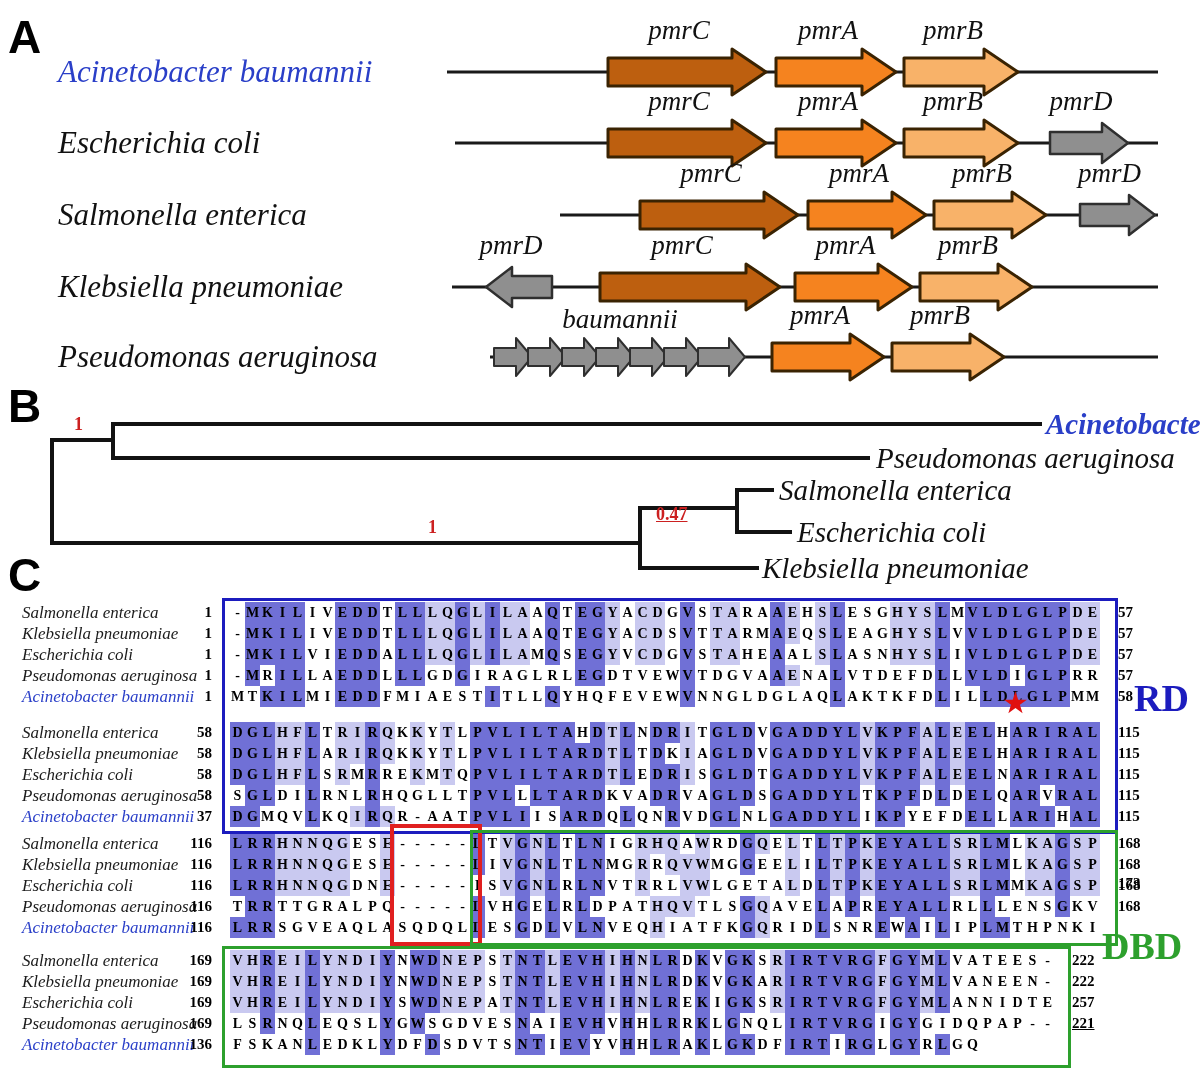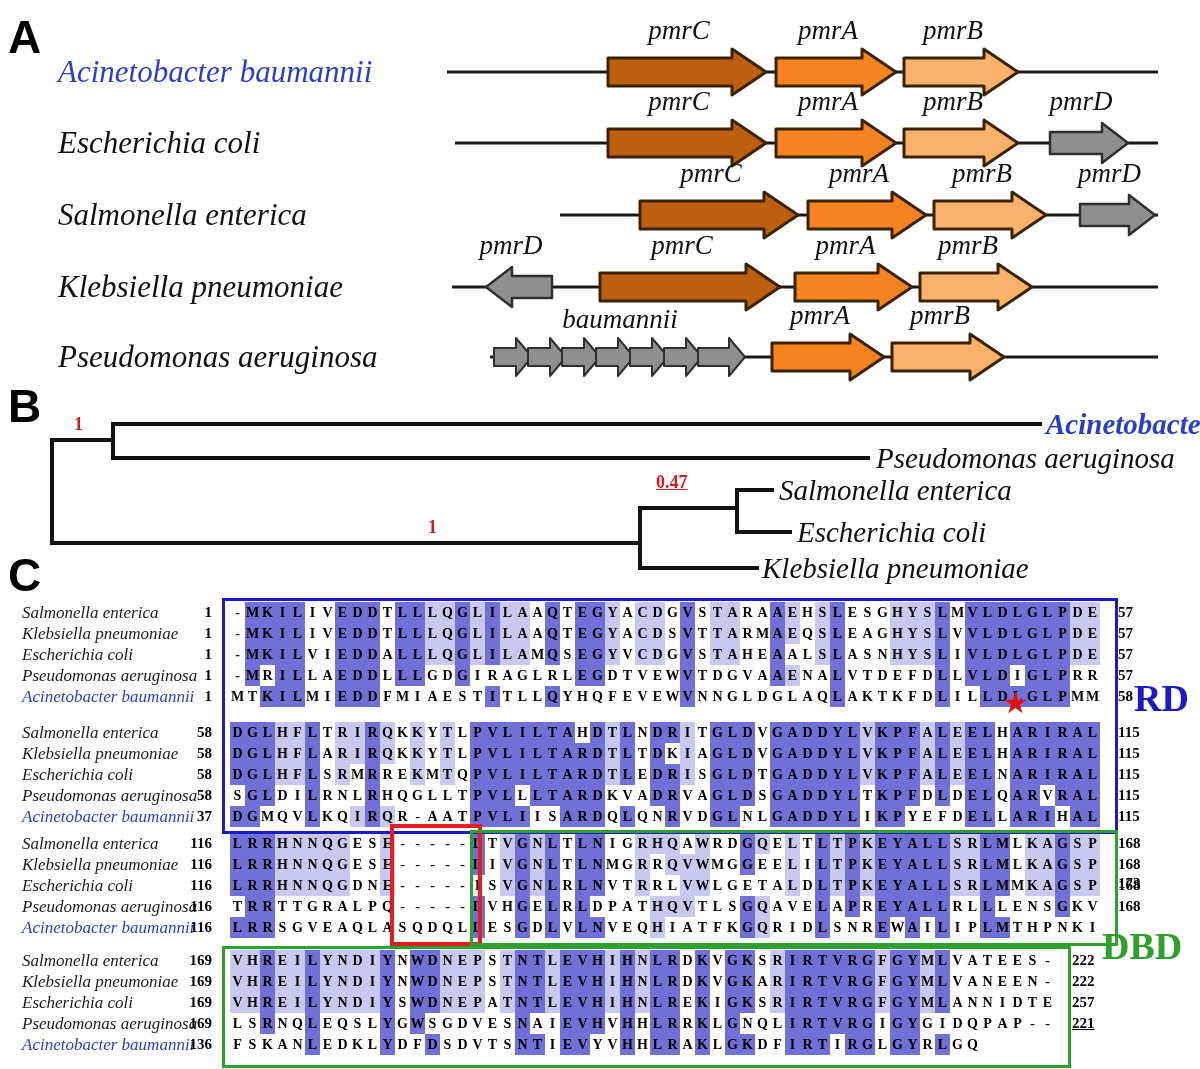--- a/index.html
+++ b/index.html
@@ -109,21 +109,21 @@
     <div class="gene-label" style="left: 940px; top: 300px;">pmrB</div>
     <div class="gene-label" style="left: 620px; top: 304px;">baumannii</div>
     <div class="species-a" style="left: 58px; top: 338px; color: rgb(17, 17, 17);">Pseudomonas aeruginosa</div>
     <div class="taxon" style="left: 1046px; top: 406px; color: rgb(42, 63, 200); font-weight: bold;">Acinetobacter baumannii</div>
     <div class="taxon" style="left: 876px; top: 440px; color: rgb(17, 17, 17); font-weight: normal;">Pseudomonas aeruginosa</div>
     <div class="taxon" style="left: 779px; top: 472px; color: rgb(17, 17, 17); font-weight: normal;">Salmonella enterica</div>
     <div class="taxon" style="left: 797px; top: 514px; color: rgb(17, 17, 17); font-weight: normal;">Escherichia coli</div>
     <div class="taxon" style="left: 762px; top: 550px; color: rgb(17, 17, 17); font-weight: normal;">Klebsiella pneumoniae</div>
     <div class="support" style="left: 74px; top: 414px; color: rgb(204, 32, 32);">1</div>
     <div class="support" style="left: 428px; top: 517px; color: rgb(204, 32, 32);">1</div>
-    <div class="support" style="left: 656px; top: 472px; color: rgb(204, 32, 32); text-decoration: underline;">0.47</div>
+    <div class="support" style="left: 656px; top: 504px; color: rgb(204, 32, 32); text-decoration: underline;">0.47</div>
     <div class="aln-label" style="left: 22px; top: 602px; color: rgb(28, 28, 28);">Salmonella enterica</div>
     <div class="aln-num num-start" style="top: 602px;">1</div>
     <div class="aln-row" style="left: 230px; top: 602px;">
       <span class="aln-cell">-</span>
       <span class="aln-cell dark">M</span>
       <span class="aln-cell dark">K</span>
       <span class="aln-cell dark">I</span>
       <span class="aln-cell dark">L</span>
       <span class="aln-cell">I</span>
       <span class="aln-cell">V</span>

